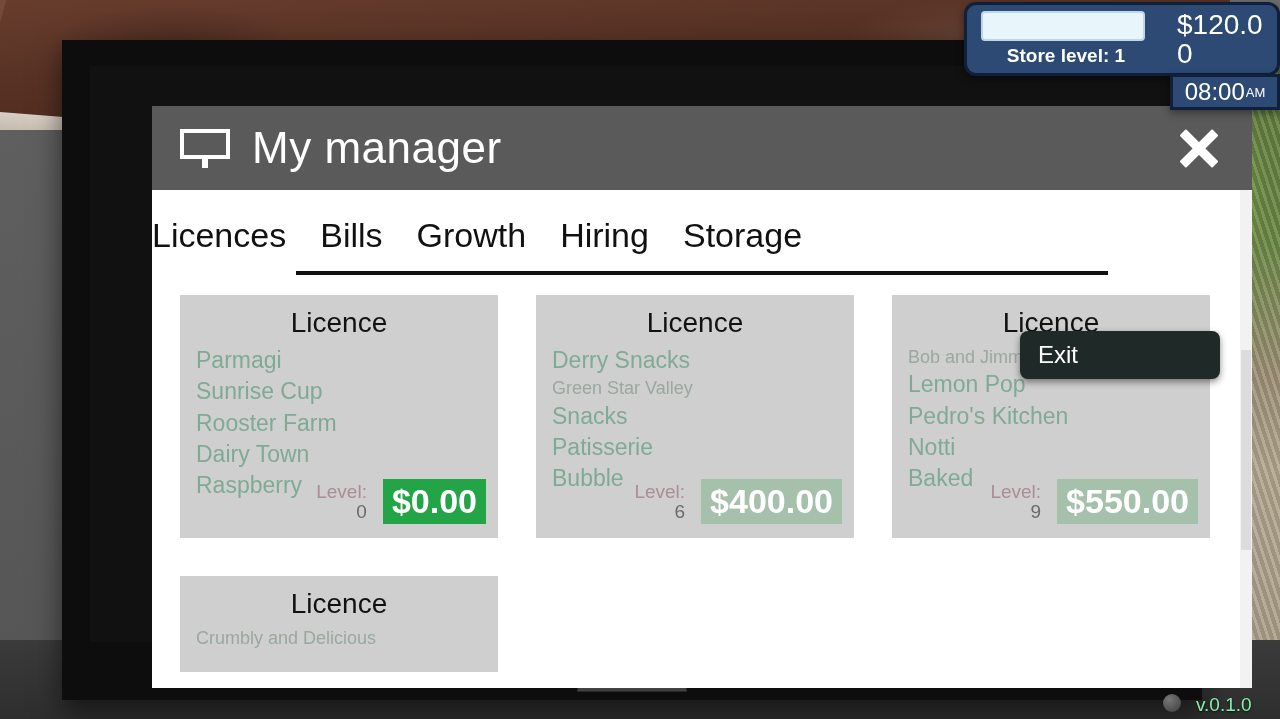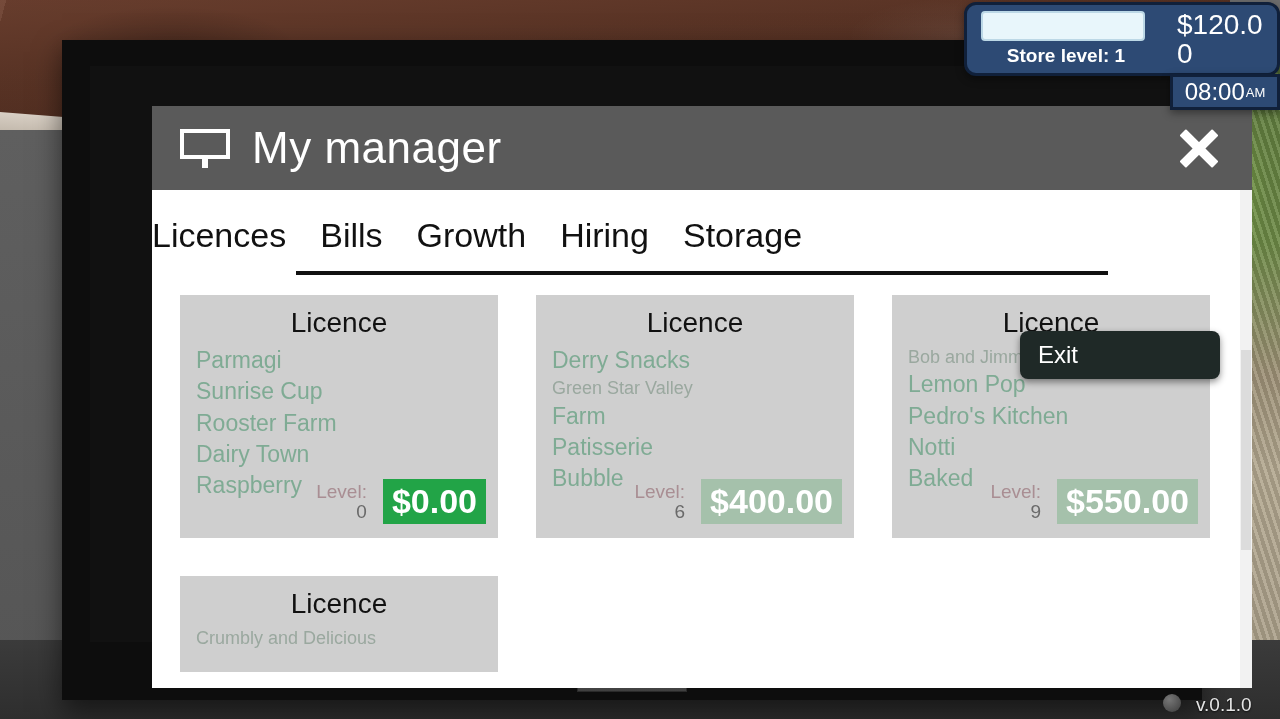--- a/index.html
+++ b/index.html
@@ -192,21 +192,21 @@
     padding-left: 18px; color: #fff; font-size: 24px; cursor: pointer;
     box-shadow: 0 3px 7px rgba(0,0,0,.45);
   }
 
   
   .webcam-dot {
     position: absolute; left: 1163px; top: 694px; width: 18px; height: 18px;
     border-radius: 50%; background: radial-gradient(circle at 35% 30%, #777, #3c3c3c);
   }
   .version {
-    position: absolute; left: 1196px; top: 694px; color: #e5e5e5;
+    position: absolute; left: 1196px; top: 694px; color: #86efac;
     font-size: 19px; text-shadow: 0 1px 2px rgba(0,0,0,.8);
   }
 </style>
 </head>
 <body>
 
 <div id="scene">
   <div class="wall-grey-mid"></div>
   <div class="wall-wood"></div>
   <div class="ceiling-trim"></div>
@@ -257,21 +257,21 @@
               <div class="level-value">0</div>
             </div>
             <div class="price bright">$0.00</div>
           </div>
         </div>
 
         <div class="card">
           <div class="card-title">Licence</div>
           <div class="card-line">Derry Snacks</div>
           <div class="card-line small">Green Star Valley</div>
-          <div class="card-line">Farm</div>
+          <div class="card-line">Snacks</div>
           <div class="card-line">Patisserie</div>
           <div class="card-line">Bubble</div>
           <div class="card-foot">
             <div class="level-box">
               <div class="level-label">Level:</div>
               <div class="level-value">6</div>
             </div>
             <div class="price sage">$400.00</div>
           </div>
         </div>

